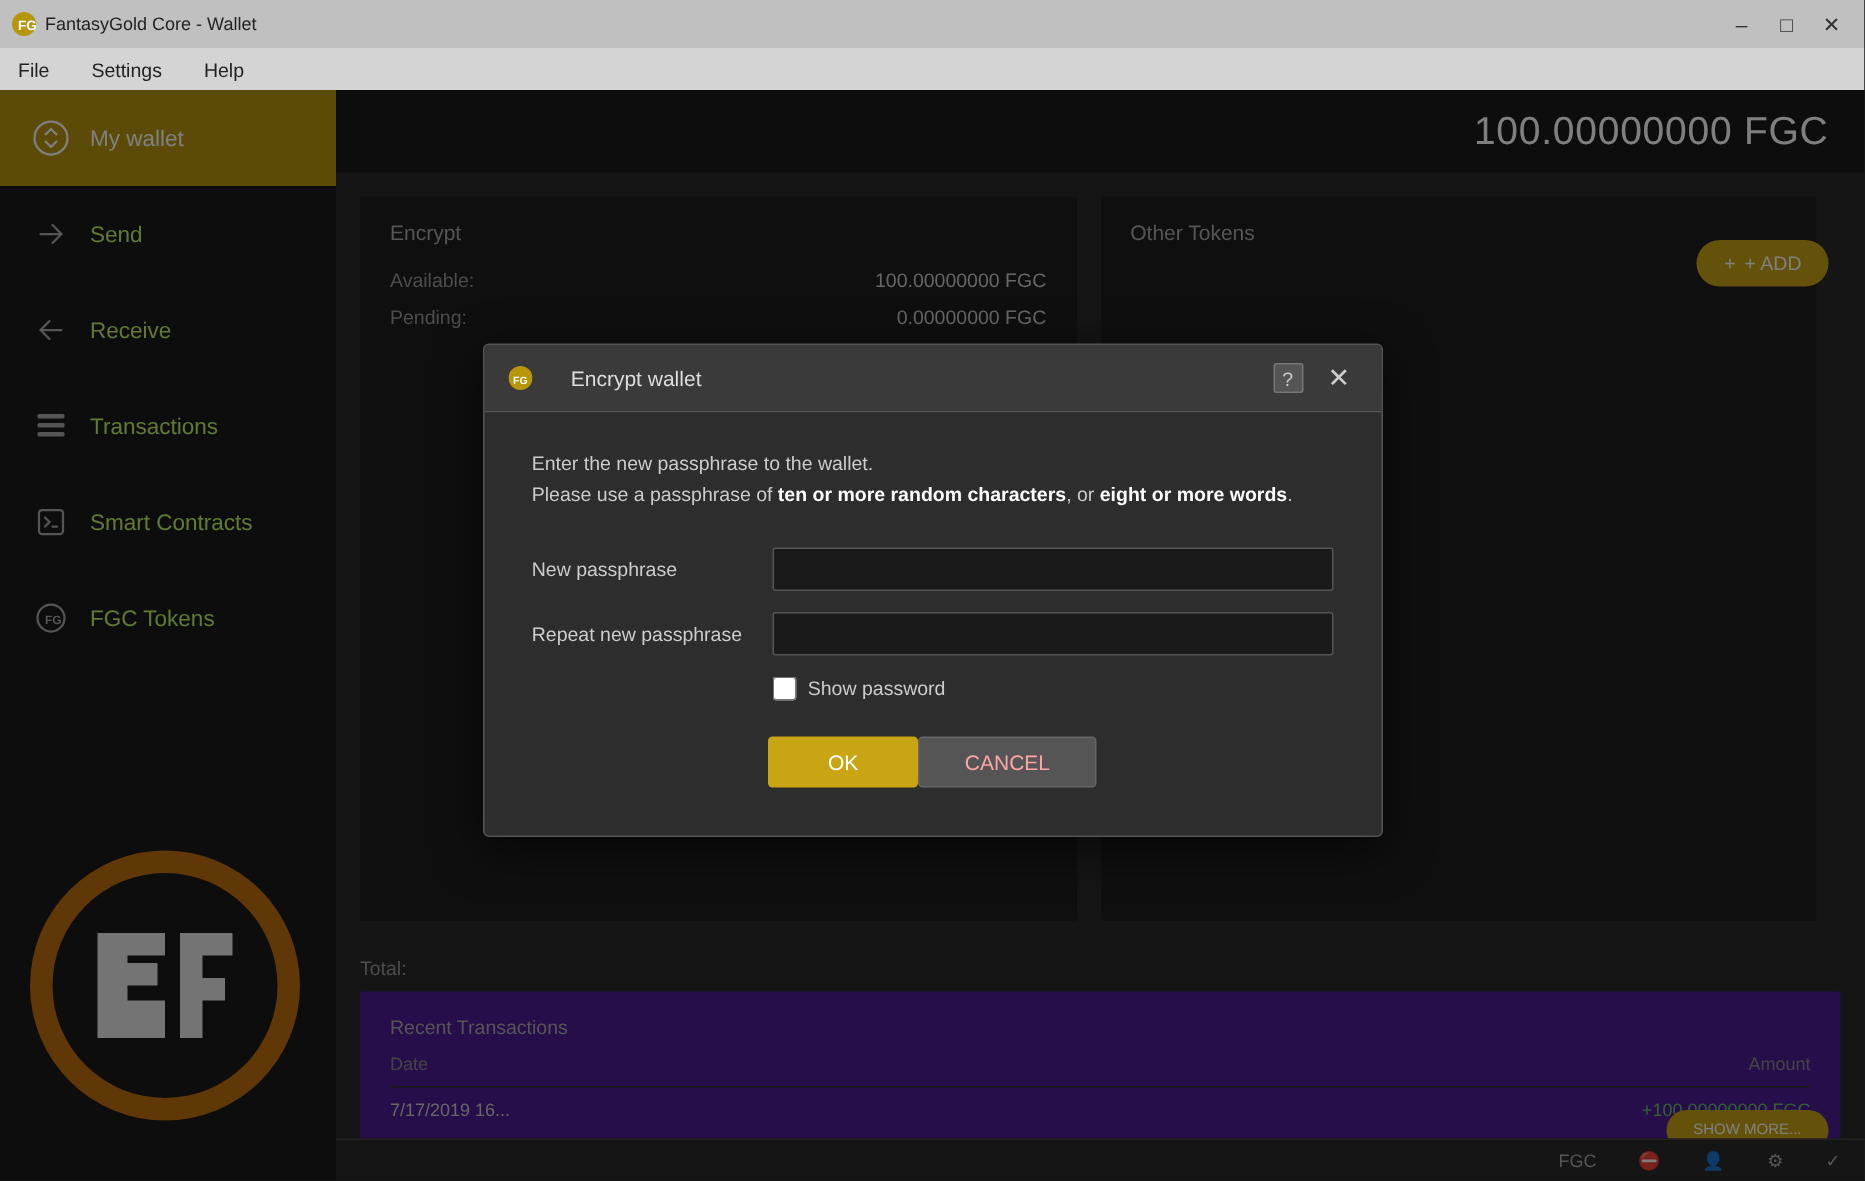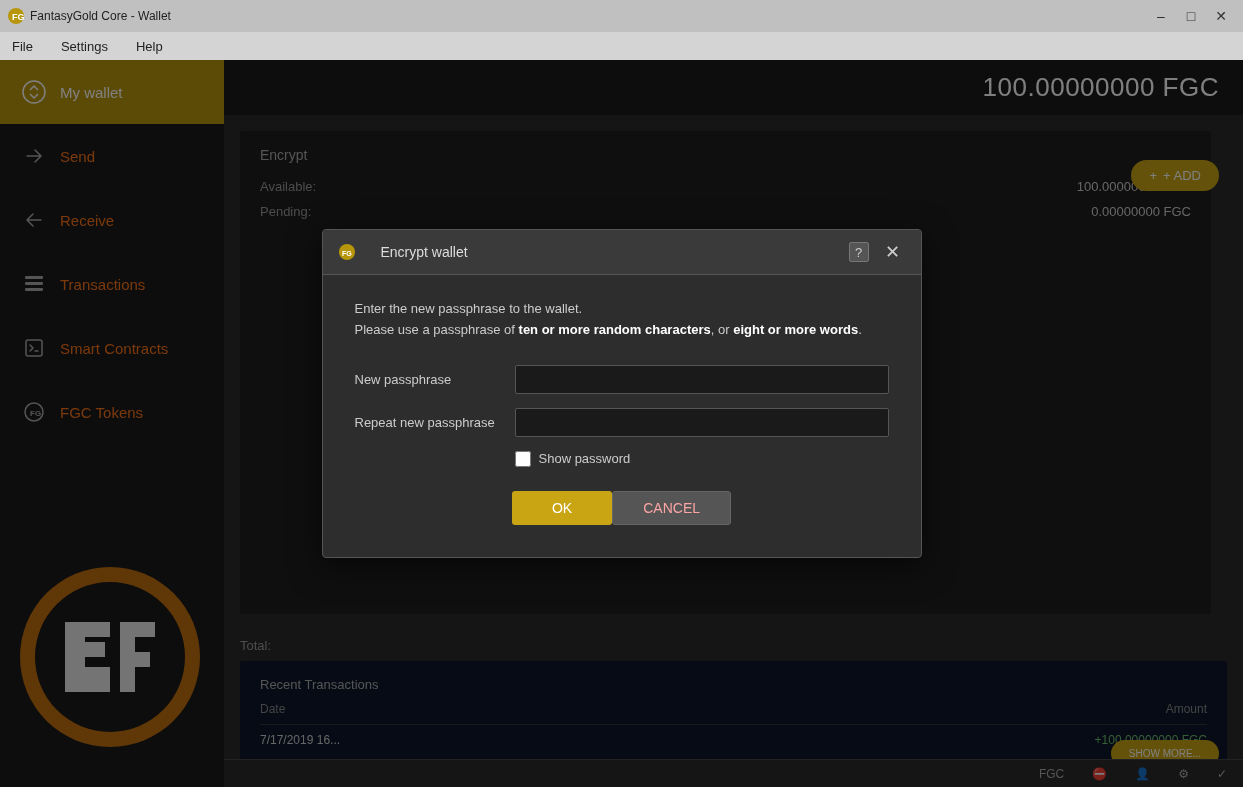--- a/index.html
+++ b/index.html
@@ -88,21 +88,21 @@
       position: relative;
       z-index: 5;
     }
 
     .sidebar-item {
       display: flex;
       align-items: center;
       gap: 12px;
       padding: 18px 20px;
       cursor: pointer;
-      color: #f97316;
+      color: #bef264;
       font-size: 15px;
       font-weight: 500;
       position: relative;
     }
     .sidebar-item.active {
       background: #b8960c;
       color: white;
     }
 
     .sidebar-icon {
@@ -202,21 +202,21 @@
       display: flex;
       align-items: center;
       gap: 6px;
       position: absolute;
       right: 24px;
       top: 100px;
     }
 
     
     .transactions-area {
-      background: #0f172a;
+      background: #4c1d95;
       margin: 0 16px 16px 16px;
       padding: 16px 20px;
       border-radius: 2px;
     }
     .transactions-header {
       font-size: 13px;
       color: #aaa;
       margin-bottom: 10px;
     }
     .transactions-table-header {
@@ -564,20 +564,23 @@
         <div class="balance-row">
           <span class="balance-label">Available:</span>
           <span class="balance-value">100.00000000 FGC</span>
         </div>
         <div class="balance-row">
           <span class="balance-label">Pending:</span>
           <span class="balance-value">0.00000000 FGC</span>
         </div>
       </div>
 
+      <div class="tokens-panel">
+        <div class="panel-header">Other Tokens</div>
+      </div>
 
     </div>
 
     <div class="total-row">
       <span class="balance-label">Total:</span>
     </div>
 
     <div class="transactions-area">
       <div class="transactions-header">Recent Transactions</div>
       <div class="transactions-table-header">

